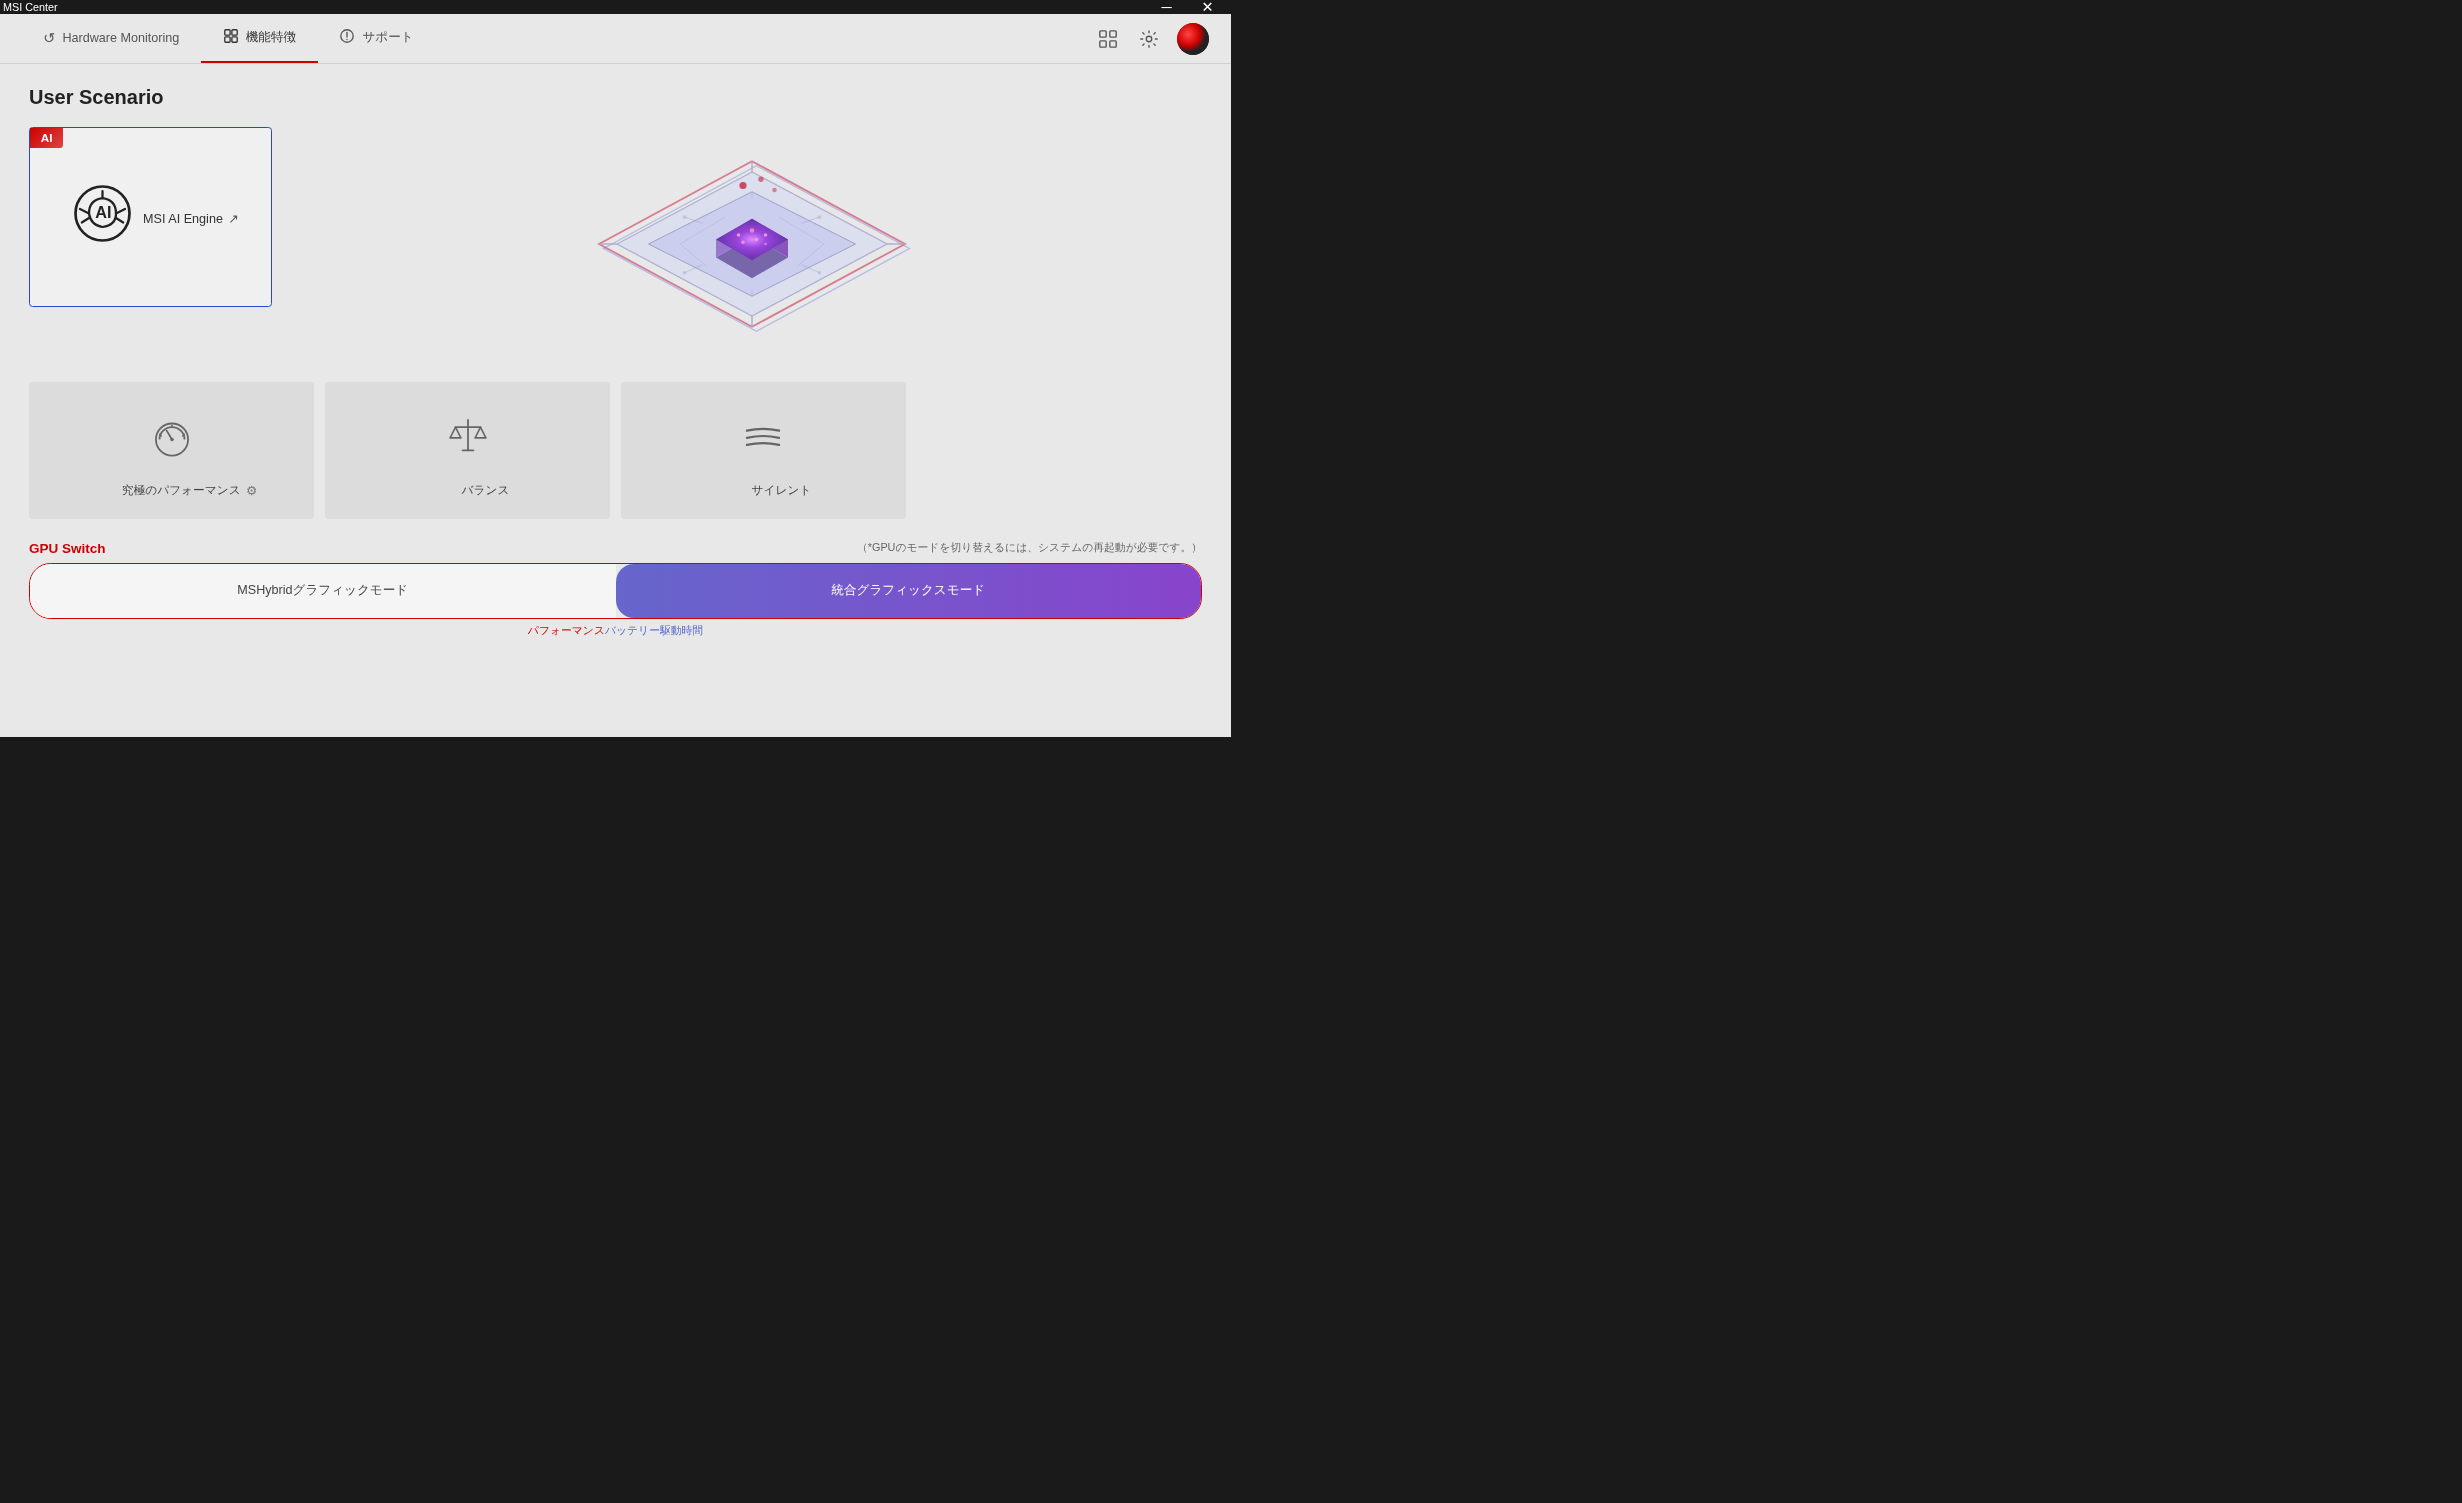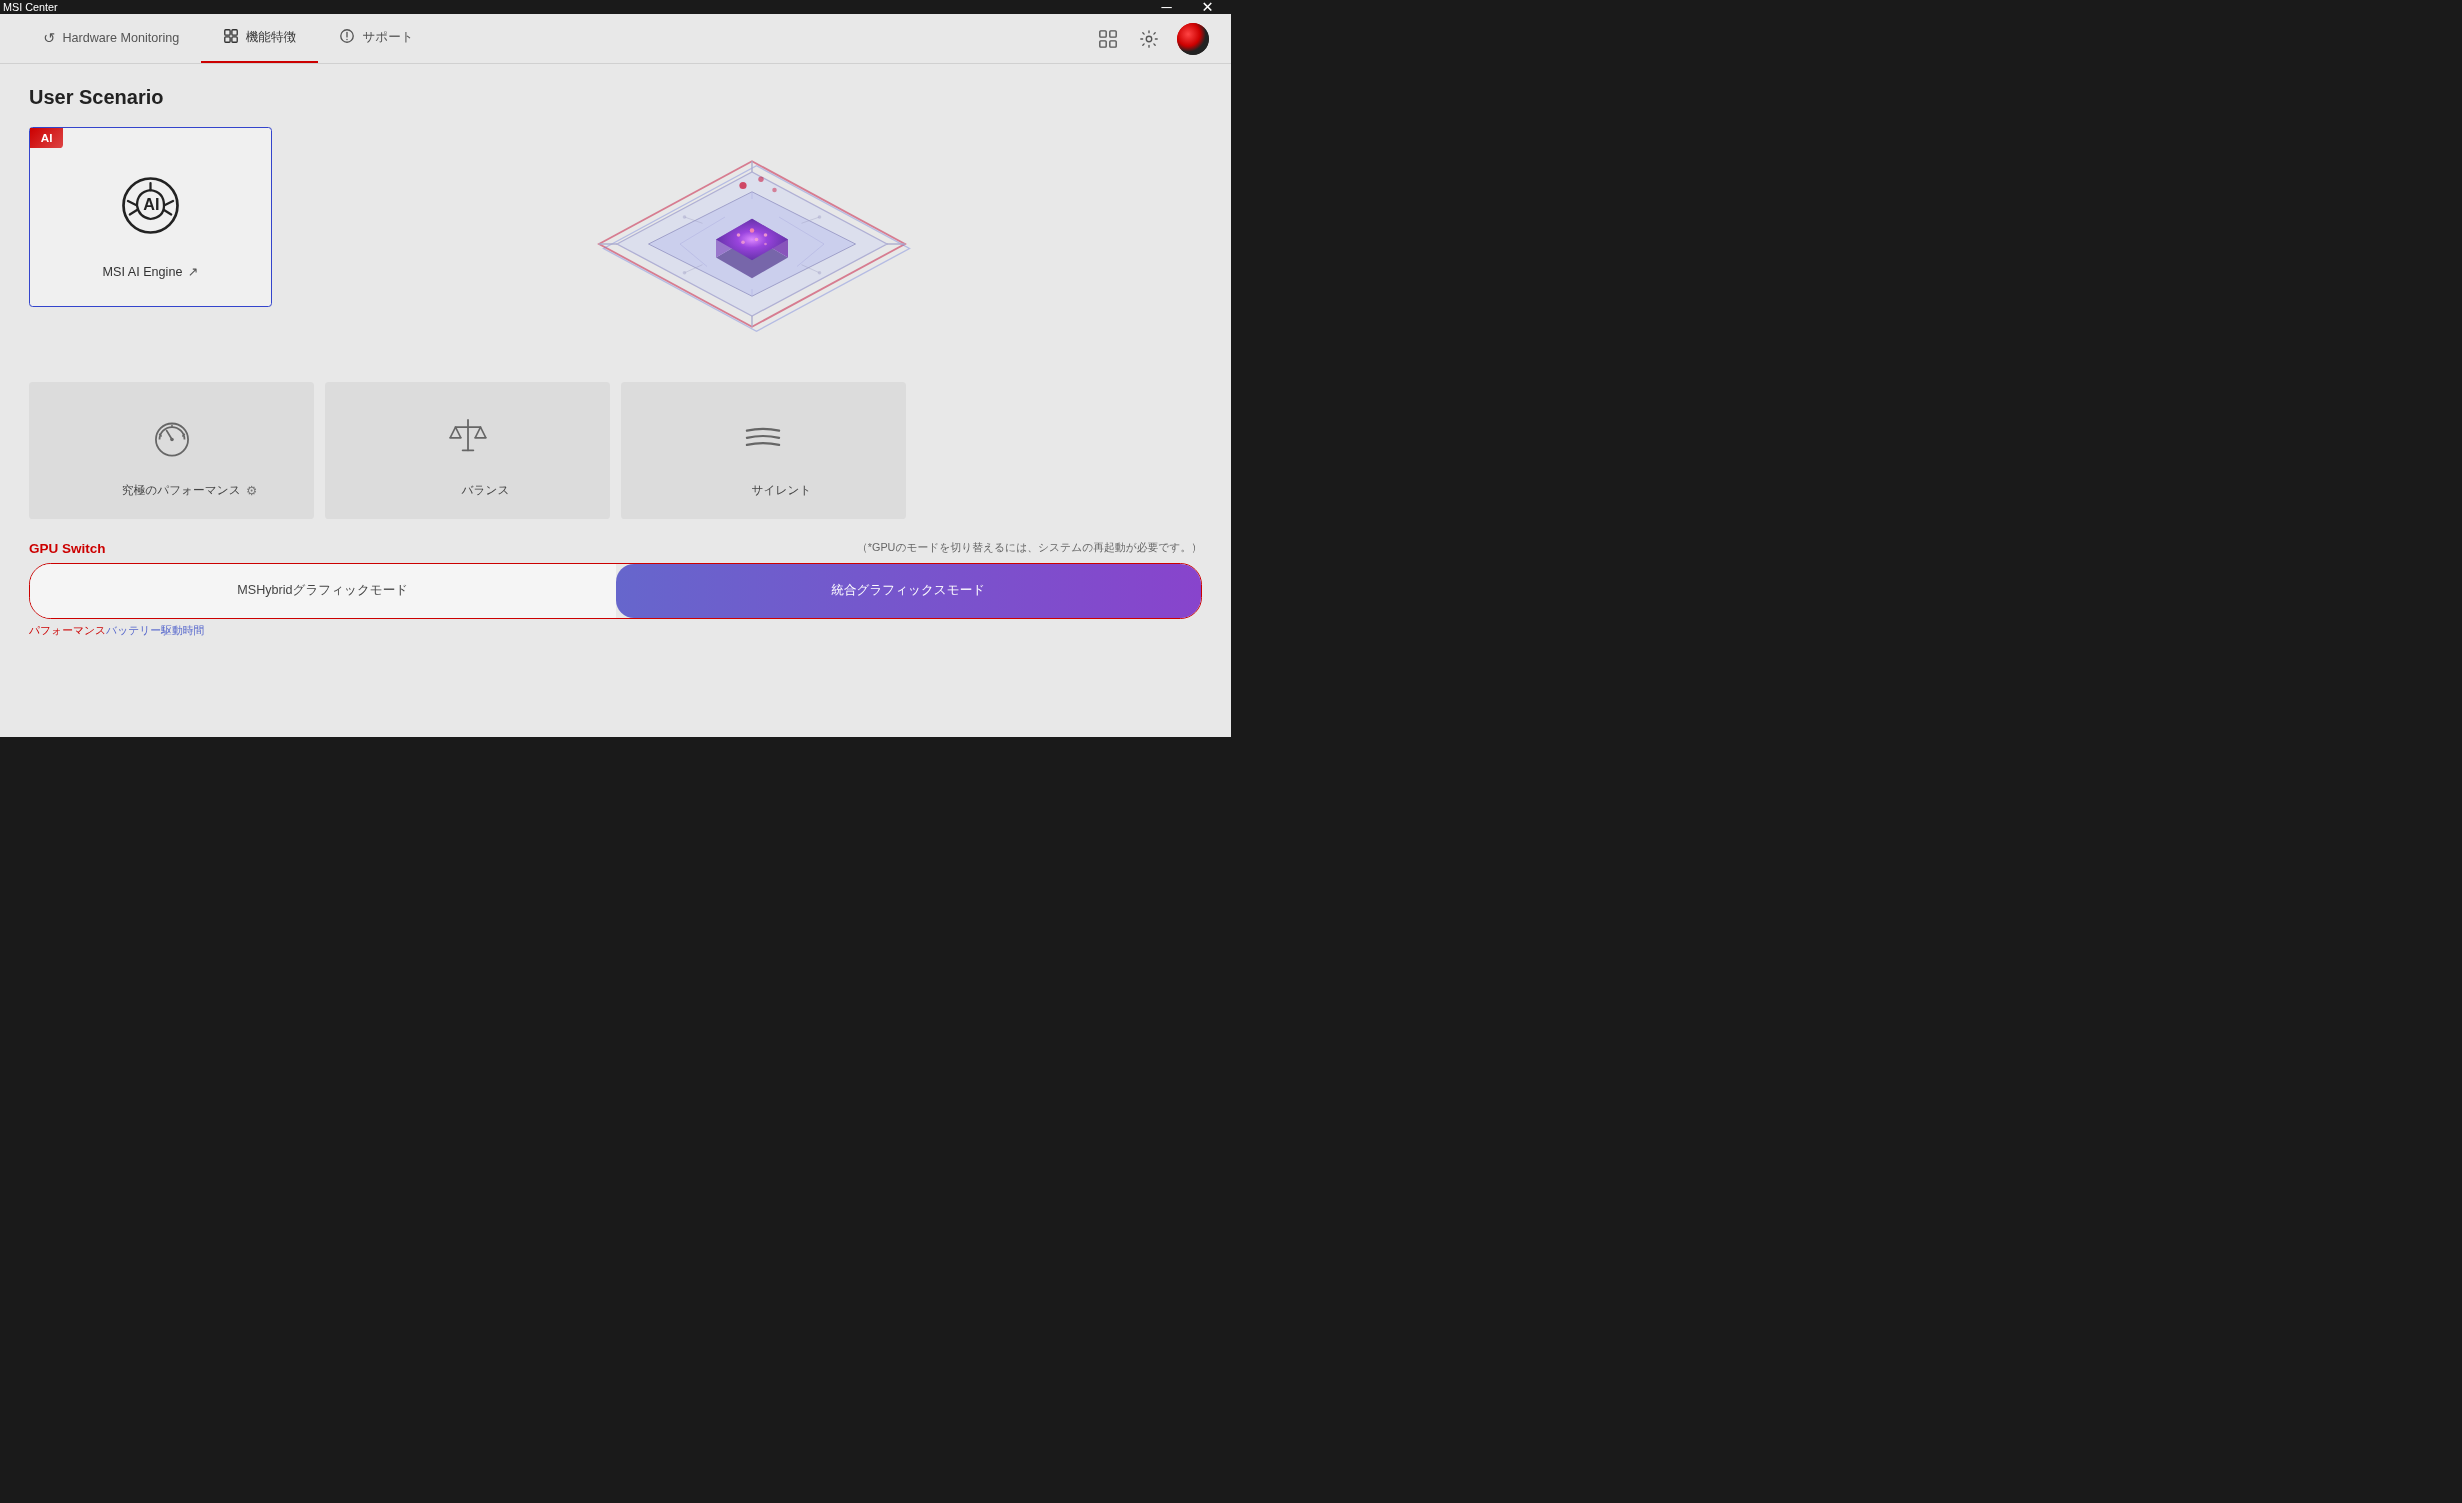--- a/index.html
+++ b/index.html
@@ -129,21 +129,21 @@
       align-items: flex-start;
       margin-bottom: 21.6px;
     }
     .ai-card {
       background: #f0f0f0;
       border: 1.8px solid #3344cc;
       border-radius: 3.6px;
       width: 243px;
       min-height: 180px;
       display: flex;
-      flex-direction: column;
+      flex-direction: row;
       align-items: center;
       justify-content: center;
       padding: 21.6px 18px 18px;
       position: relative;
       cursor: pointer;
     }
     .ai-badge {
       position: absolute;
       top: 0;
       left: 0;
@@ -250,21 +250,21 @@
       background: #f5f5f5;
       color: #444;
     }
     .gpu-option.active {
       background: linear-gradient(90deg, #6666cc, #8844cc);
       color: #fff;
       border-radius: 18px;
     }
     .gpu-toggle-labels {
       display: flex;
-      justify-content: flex-start;
+      justify-content: center;
       margin-top: 5.4px;
     }
     .gpu-toggle-label-left {
       font-size: 10.8px;
       color: #cc0000;
     }
     .gpu-toggle-label-right {
       font-size: 10.8px;
       color: #5566cc;
     }

